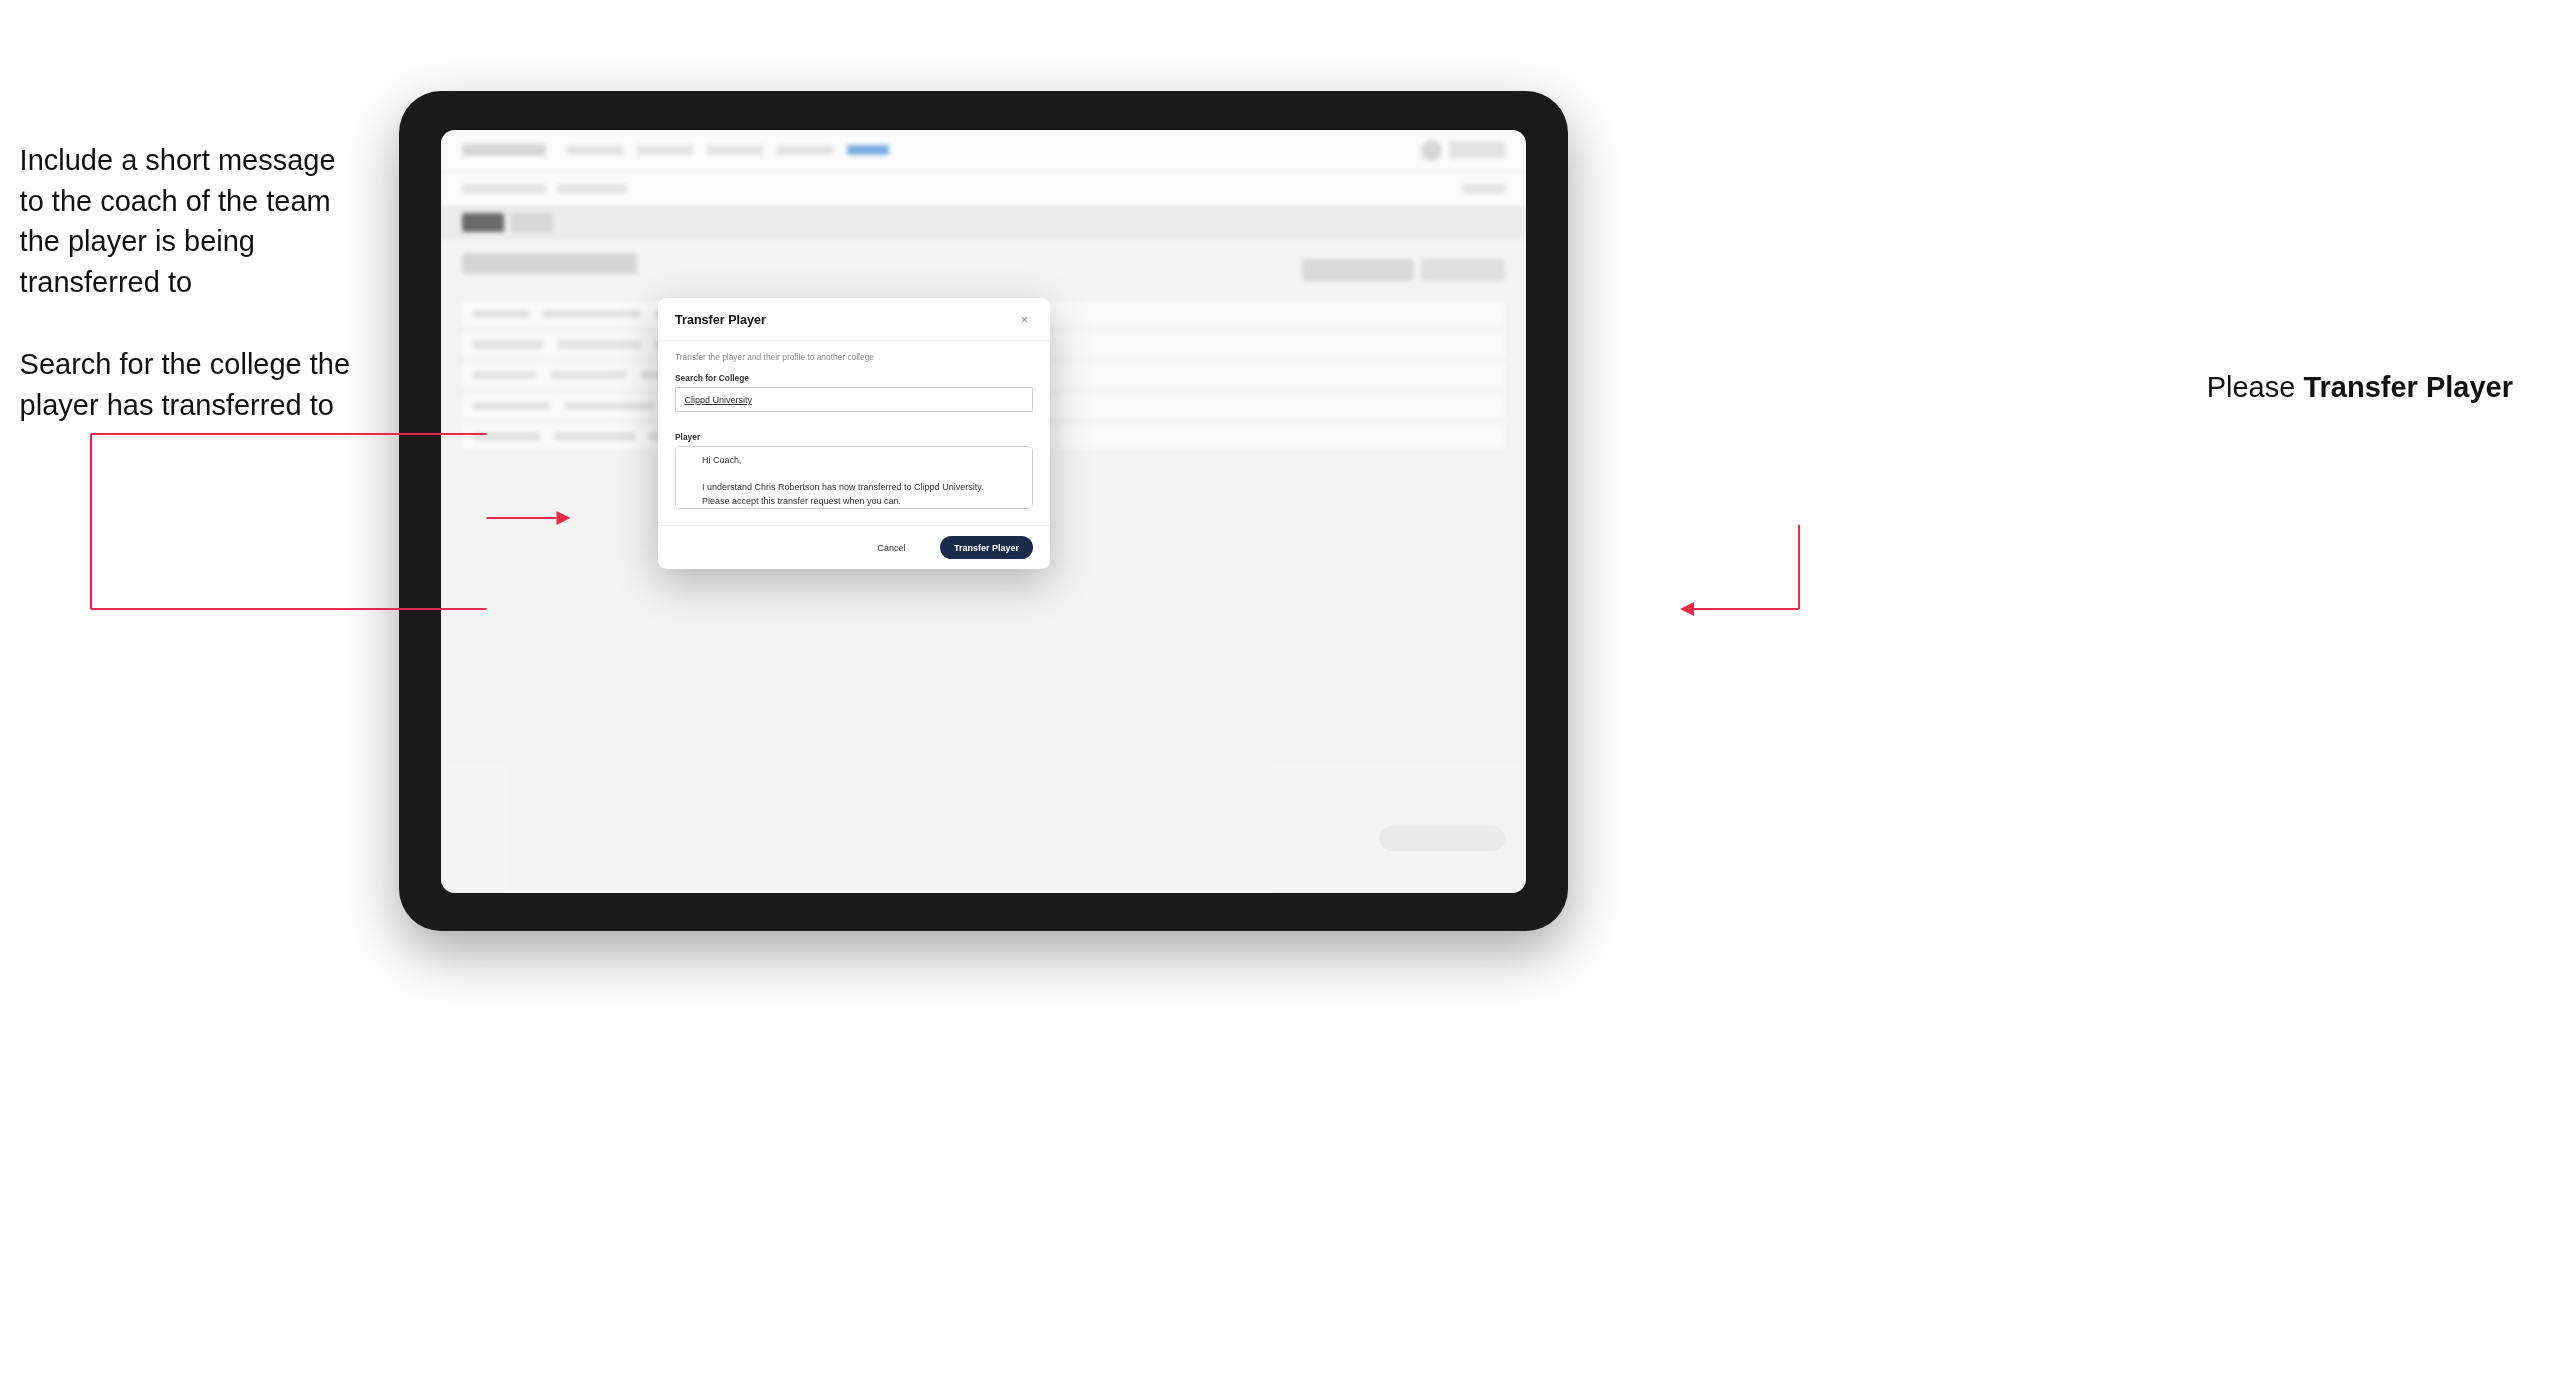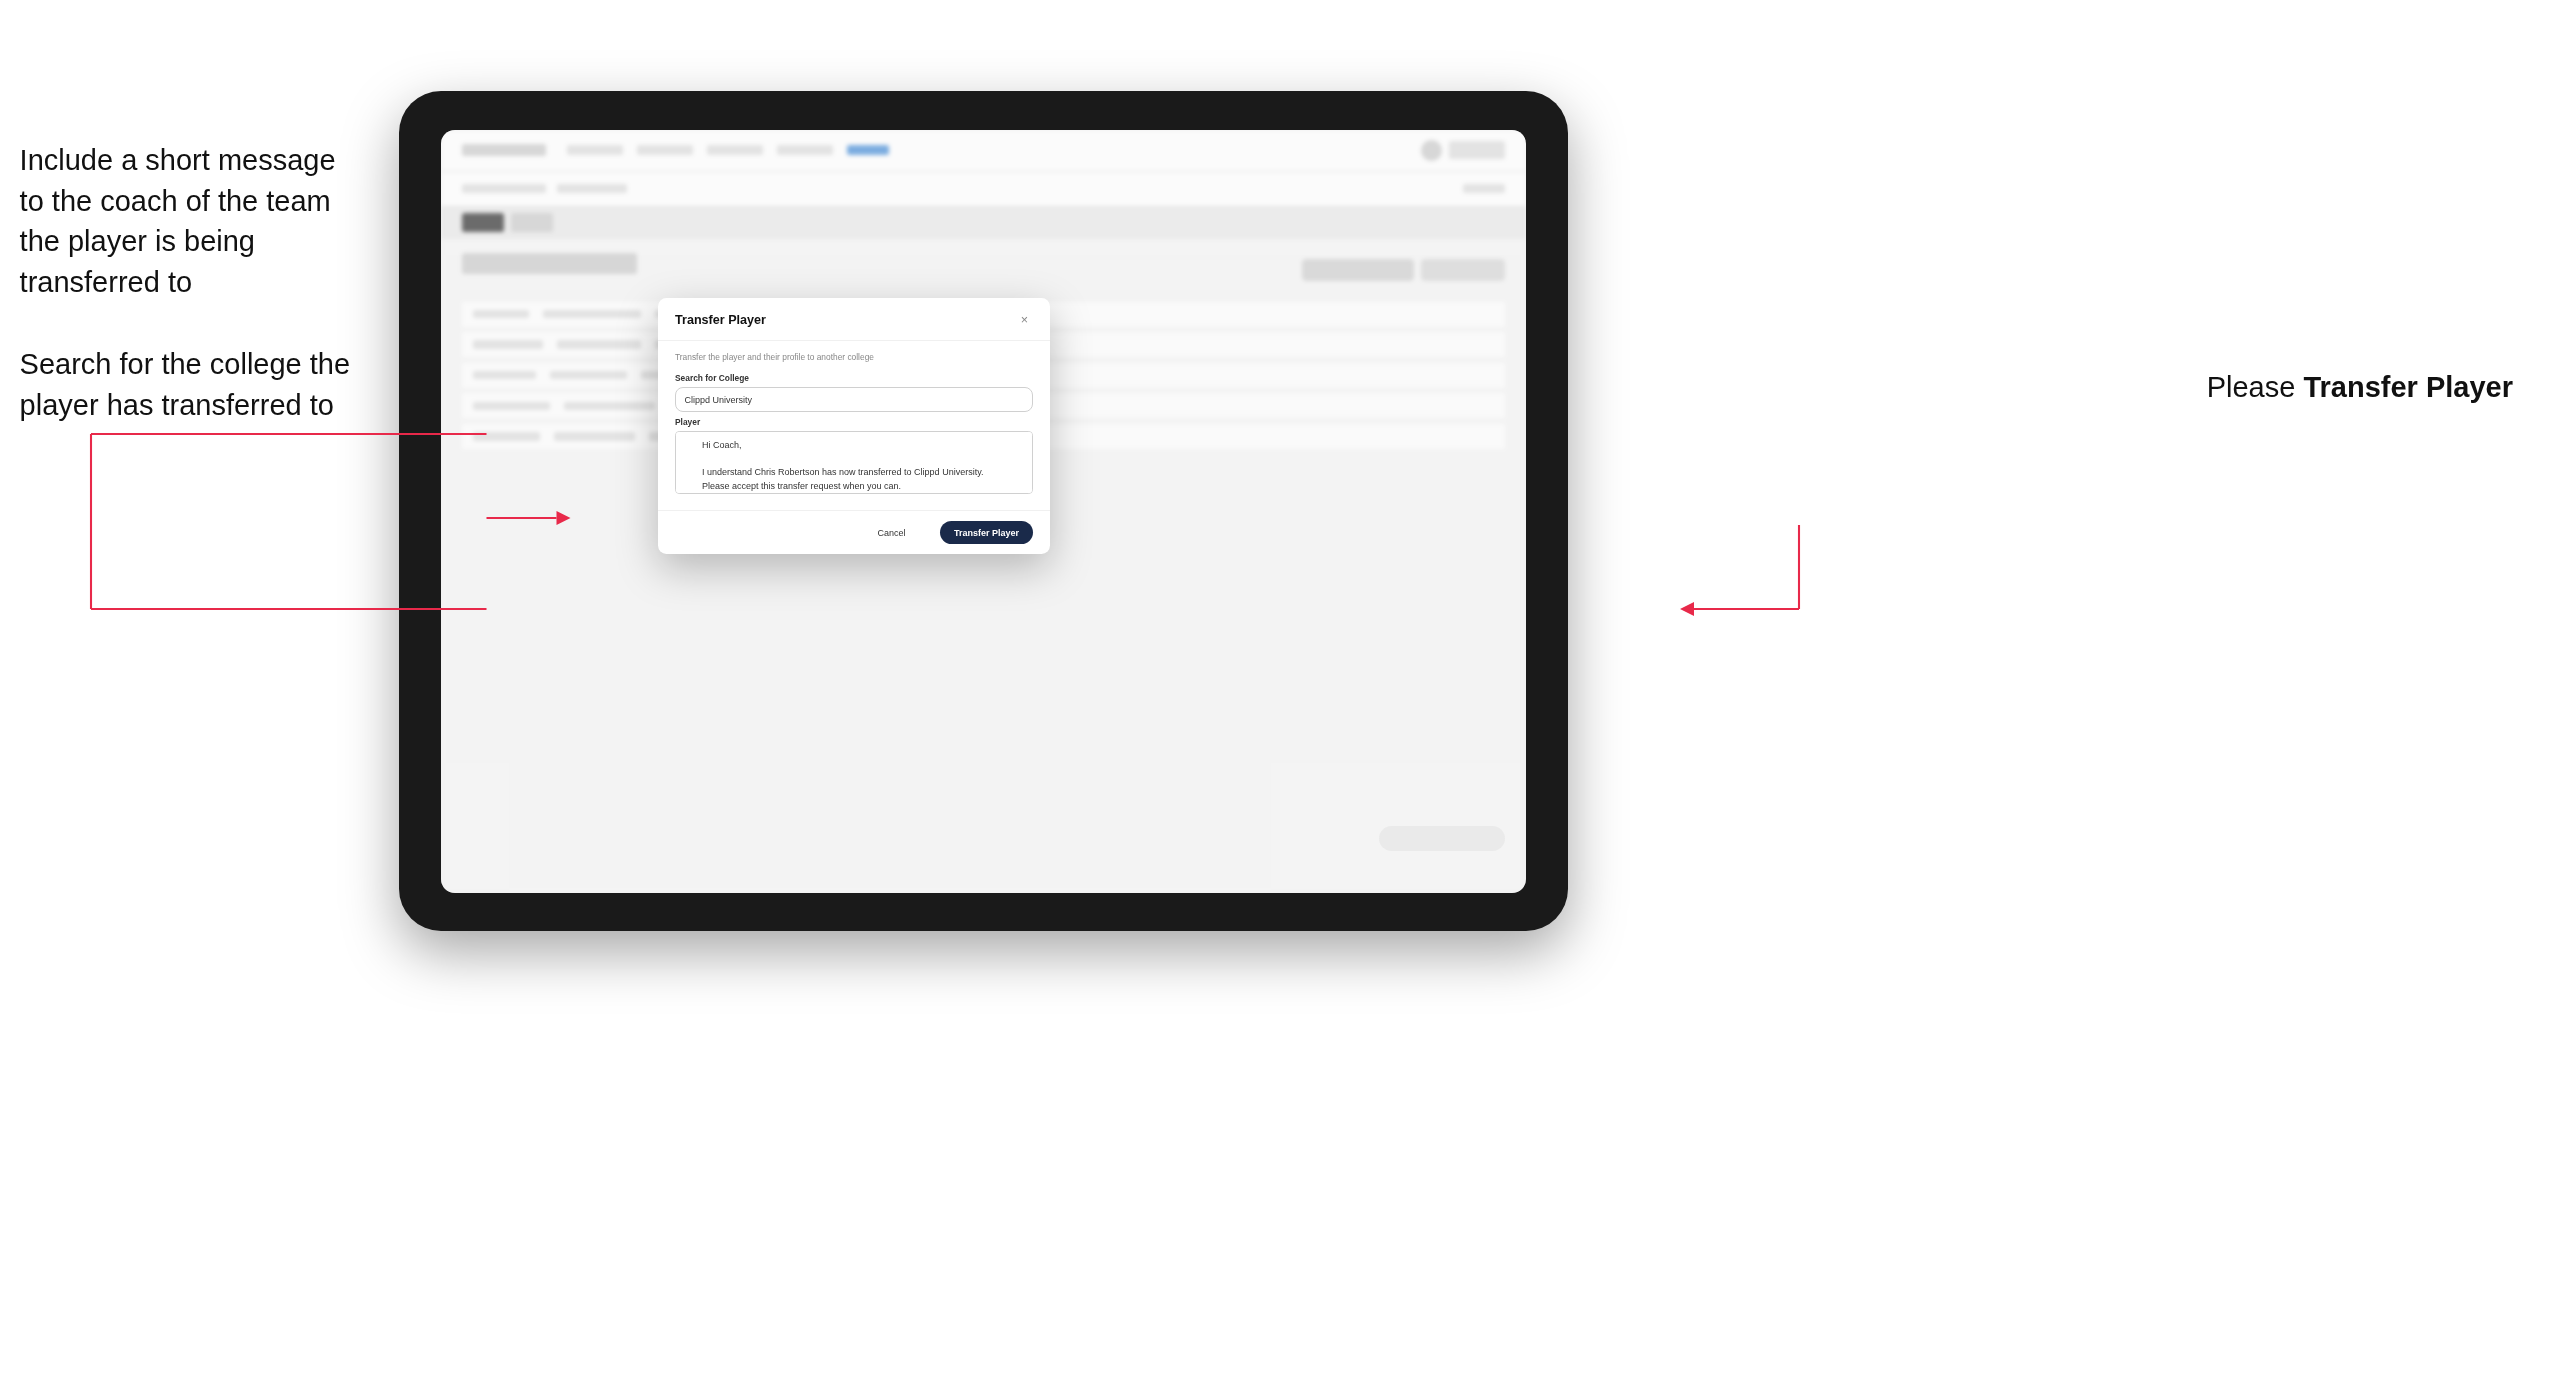--- a/index.html
+++ b/index.html
@@ -220,27 +220,28 @@
       font-size: 8.4px;
       font-weight: 600;
       color: #333333;
       margin-bottom: 4.2px;
       display: block;
     }
     .form-input {
       width: 100%;
       height: 25px;
       border: 0.7px solid #d0d0d0;
-      border-radius: 8px;
+      border-radius: 1px;
       padding: 0 8.4px;
       font-size: 9px;
       color: #333333;
       background: #ffffff;
-      margin-bottom: 5px;
+      margin-bottom: 20px;
       outline: none;
+      text-decoration: underline;
     }
     .form-textarea {
       width: 100%;
       height: 63px;
       border: 0.7px solid #d0d0d0;
       border-radius: 4.2px;
       padding: 7px 26px;
       font-size: 9px;
       color: #333333;
       background: #ffffff;

